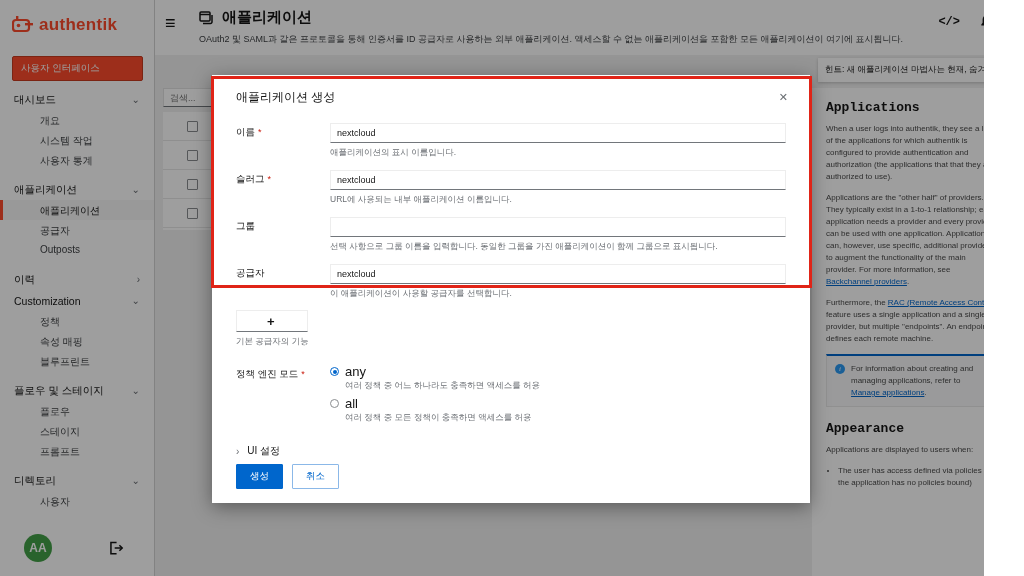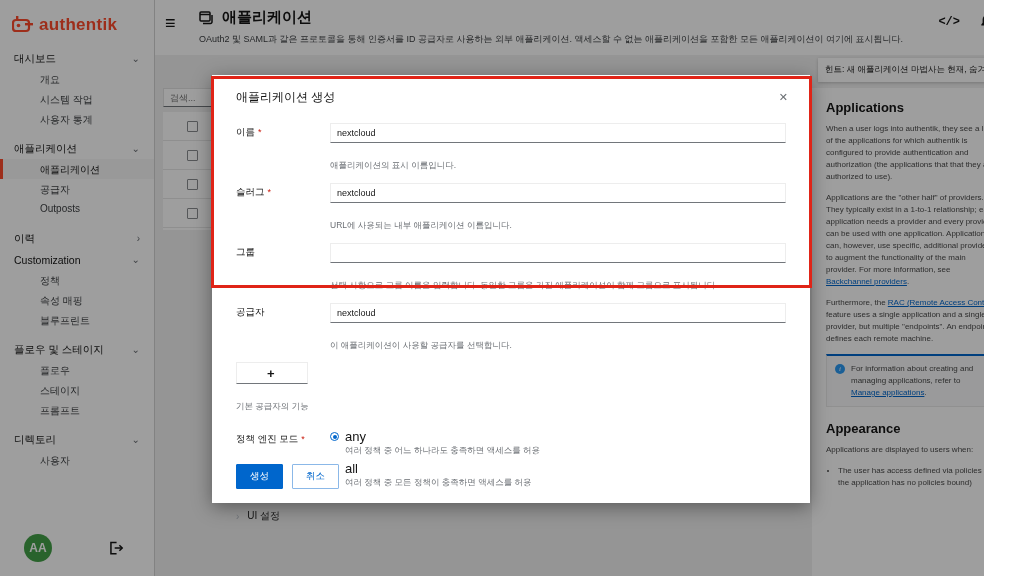--- a/index.html
+++ b/index.html
@@ -48,21 +48,21 @@
   
   .hint-banner { position:absolute; left:818px; top:58px; width:188px; height:24px; background:#fff;
     box-shadow:0 1px 3px rgba(0,0,0,.2); display:flex; align-items:center; gap:6px; padding:0 7px;
     font-size:8.5px; color:#151515; z-index:1; }
   .hint-text { white-space:nowrap; overflow:hidden; flex:1; }
   .hint-close { color:#6a6e73; font-size:9px; cursor:pointer; }
 
   
   .drawer { position:absolute; left:812px; top:88px; width:202px; height:488px; background:#fff;
     padding:12px 16px 8px 14px; z-index:1; overflow:hidden; }
-  .drawer h2 { font-size:13px; color:#151515; margin-bottom:8px; font-weight:bold; }
+  .drawer h2 { font-size:13px; color:#151515; margin-bottom:8px; font-weight:bold;font-family:Liberation Mono, monospace; }
   .drawer p { font-size:8px; line-height:1.5; color:#4a4a4a; margin-bottom:9px; }
   .drawer a { color:#0066cc; text-decoration:underline; cursor:pointer; }
   .info-box { border-top:2px solid #0066cc; border-bottom:1px solid #e8e8e8; border-left:1px solid #e8e8e8;
     border-right:1px solid #e8e8e8; background:#f8f9fa; padding:7px 8px; display:flex; gap:6px;
     margin:4px 0 14px 0; }
   .info-icon { flex:0 0 auto; width:10px; height:10px; border-radius:50%; background:#2b9af3; color:#fff;
     font-size:7px; display:flex; align-items:center; justify-content:center; font-style:italic;
     font-family:"Liberation Serif", serif; margin-top:1px; }
   .info-box p { margin:0; font-size:8px; }
   .drawer ul { margin:2px 0 0 12px; }
@@ -79,21 +79,21 @@
   .modal-header { display:flex; justify-content:space-between; align-items:flex-start; padding:14px 18px 10px 24px; }
   .modal-title { font-size:12px; font-weight:500; color:#151515; }
   .modal-close { color:#6a6e73; font-size:11px; cursor:pointer; padding:2px 4px; }
   .modal-body { padding:6px 24px 0 24px; }
   .form-row { display:grid; grid-template-columns:72px 1fr; column-gap:22px; margin-bottom:10px; }
   .f-label { font-size:9.5px; color:#151515; padding-top:4px; }
   .req { color:#c9190b; margin-left:3px; font-size:9px; }
   .f-input { width:100%; height:20px; font-size:9px; color:#151515; padding:4px 6px;
     border:1px solid #ededed; border-bottom:1px solid #72767b; background:#fff;
     font-family:"Liberation Sans", sans-serif; }
-  .help { margin-top:17px; font-size:8.5px; color:#6a6e73; white-space:nowrap; overflow:hidden; }
+  .help { margin-top:4px; font-size:8.5px; color:#6a6e73; white-space:nowrap; overflow:hidden; }
   .plus-box { width:100%; height:22px; border:1px solid #ededed; border-bottom:1px solid #72767b;
     display:flex; align-items:center; padding-left:30px; }
   .plus-glyph { font-size:13px; font-weight:bold; color:#151515; cursor:pointer; }
   .policy-row { margin-top:16px; }
   .radio-line { display:flex; align-items:center; gap:6px; height:15px; cursor:pointer; }
   .radio-dot { width:9px; height:9px; border-radius:50%; border:1px solid #8a8d90; background:#fff; position:relative; }
   .radio-dot.checked { border-color:#0066cc; }
   .radio-dot.checked::after { content:""; position:absolute; left:1.5px; top:1.5px; width:4px; height:4px;
     border-radius:50%; background:#0066cc; }
   .radio-label { font-size:13px; color:#151515; }
@@ -124,20 +124,21 @@
       <span>
         <svg width="22" height="22" viewBox="0 0 22 22">
           <rect x="1" y="6" width="16" height="11" rx="3" fill="none" stroke="#fd4b2d" stroke-width="2.2"></rect>
           <circle cx="6.5" cy="11.5" r="1.8" fill="#fd4b2d"></circle>
           <rect x="13" y="9" width="8" height="2.4" fill="#fd4b2d"></rect>
           <rect x="4" y="2" width="2.4" height="5" fill="#fd4b2d"></rect>
         </svg>
       </span>
       <span class="logo-text">authentik</span>
     </div>
+    <button class="ui-btn">사용자 인터페이스</button>
     <nav class="nav">
       <div class="nav-parent">
         <span>대시보드</span>
         <span class="chev">⌄</span>
       </div>
       <div class="nav-child">개요</div>
       <div class="nav-child">시스템 작업</div>
       <div class="nav-child">사용자 통계</div>
       <div class="nav-gap"></div>
       <div class="nav-parent">

